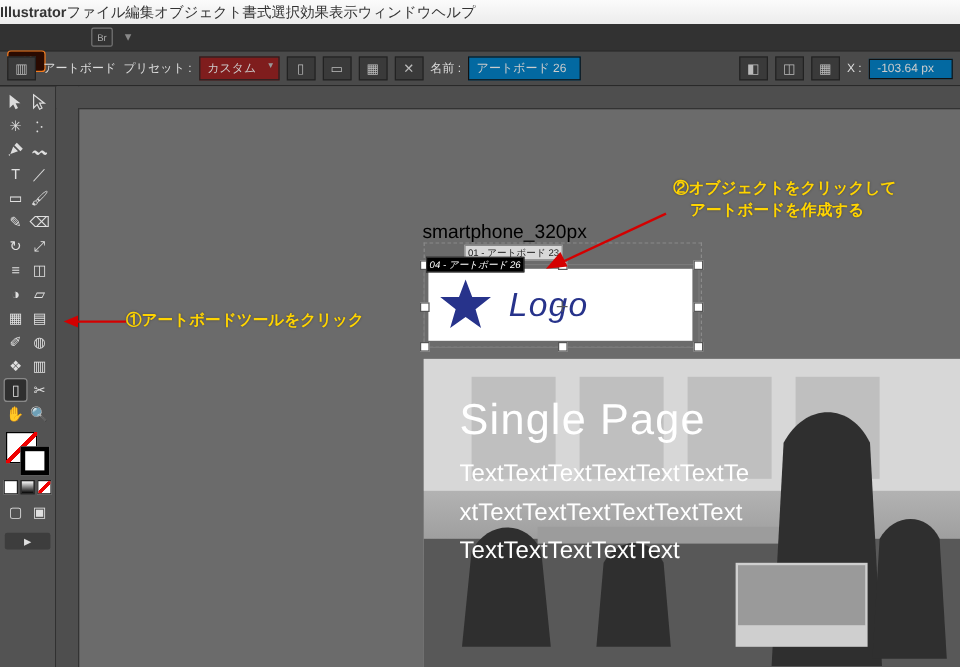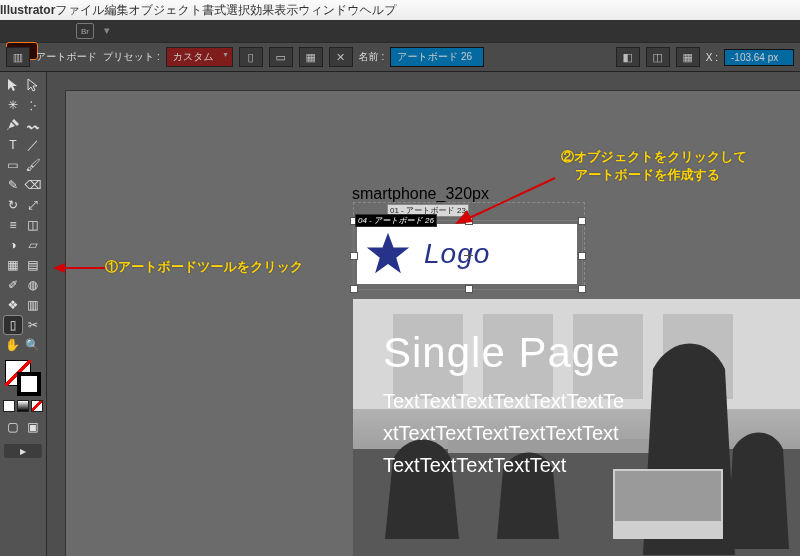--- a/index.html
+++ b/index.html
@@ -41,21 +41,21 @@
 .artboard-tag{position:absolute;background:#d8d8d8;border:1px solid #888;font-size:8px;padding:0 2px;color:#222;}
 .artboard-tag.active{background:#000000;color:#fff;border-color:#333;font-style:italic;}
 .cross{position:absolute;width:9px;height:9px;}
 .cross::before,.cross::after{content:"";position:absolute;background:#555;}
 .cross::before{left:4px;top:0;width:1px;height:9px;}
 .cross::after{top:4px;left:0;height:1px;width:9px;}
 .star{fill:#27338b;}
 .logo-text{color:#27338b;font-size:28px;font-style:italic;font-weight:500;letter-spacing:1px;}
 .office-img{position:absolute;background:#888;}
 .office-overlay{position:absolute;inset:0;display:flex;flex-direction:column;justify-content:flex-start;padding:30px 30px 0 30px;}
-.hero-title{color:#fff;font-size:42px;font-weight:200;letter-spacing:1px;}
+.hero-title{color:#fff;font-size:36px;font-weight:200;letter-spacing:1px;}
 .hero-body{color:#fff;font-size:20px;font-weight:300;line-height:1.6;padding-top:8px;}
 .annotation{position:absolute;color:#ffd400;font-weight:bold;font-size:13px;text-shadow:0 0 2px rgba(0,0,0,.4);}
 .arrow-red{position:absolute;pointer-events:none;}
 </style>
 </head>
 <body>
 
 <div class="mac-menubar">
   <span class="apple"></span>
   <span class="app-name">Illustrator</span>

